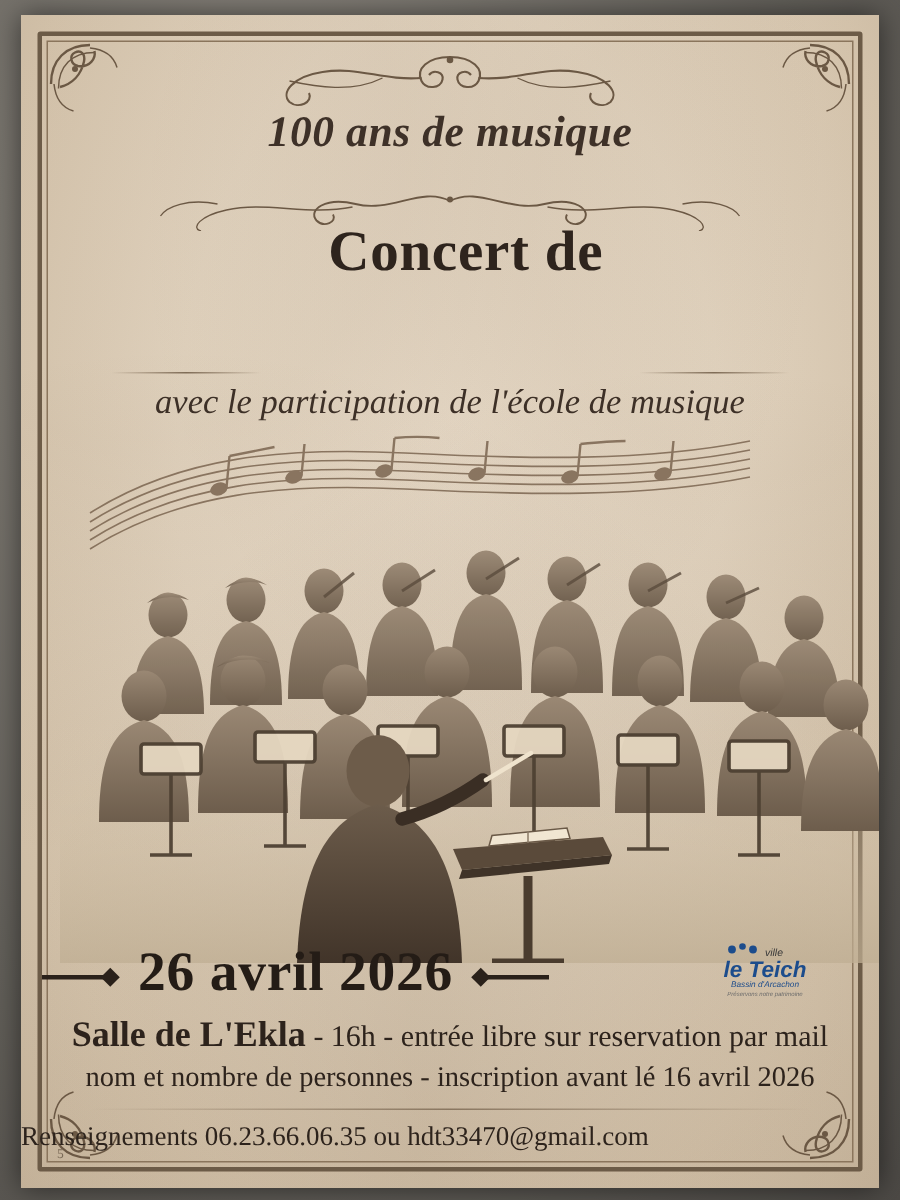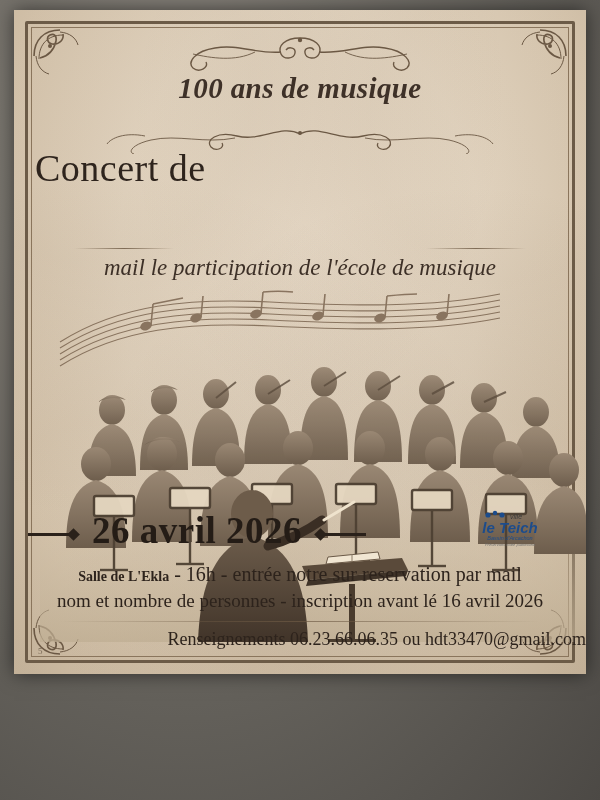--- a/index.html
+++ b/index.html
@@ -22,21 +22,21 @@
     background:
       radial-gradient(ellipse at 30% 20%, #8d8880 0%, #63605a 60%, #4c4945 100%);
   }
 
   
   .poster {
     position: absolute;
     left: 14px;
     top: 10px;
     width: 572px;
-    height: 664px;
+    height: 782px;
     background:
       radial-gradient(ellipse at 50% 38%, #f3e7d6 0%, #ecdfcc 45%, #ddcdb6 78%, #cdbca4 100%);
     box-shadow: 0 0 18px rgba(0,0,0,0.55);
     overflow: hidden;
   }
   
   .paper-grain {
     position: absolute;
     inset: 0;
     background:
@@ -108,23 +108,23 @@
     width: 430px;
     height: 40px;
     color: #6b5844;
   }
   .ornament-row svg { width: 100%; height: 100%; display: block; }
 
   .title1 {
     position: absolute;
     left: 0; right: 0;
     top: 136px;
-    text-align: left;
+    text-align: center;
     font-size: 38px;
-    font-weight: normal;
+    font-weight: bold;
     color: #2e241d;
     letter-spacing: 0.5px;
     padding-left: 21px;
   }
   .title2 {
     position: absolute;
     left: 0; right: 0;
     top: 174px;
     text-align: center;
     font-size: 45px;
@@ -230,41 +230,41 @@
   .date-dash.r::after { left: -4px; }
 
   .info1 {
     position: absolute;
     left: 0; right: 0;
     bottom: 88px;
     text-align: center;
     font-size: 20px;
     color: #2d231c;
   }
-  .info1 b { font-size: 14px; }
+  .info1 b { font-size: 24px; }
   .info2 {
     position: absolute;
     left: 0; right: 0;
     bottom: 62px;
     text-align: center;
     font-size: 19px;
     color: #2d231c;
   }
   .contact-rule {
     position: absolute;
     left: 46px; right: 46px;
     bottom: 52px;
     height: 1px;
     background: linear-gradient(to right, rgba(110,90,68,0), rgba(110,90,68,0.7), rgba(110,90,68,0));
   }
   .info3 {
     position: absolute;
     left: 0; right: 0;
     bottom: 24px;
-    text-align: right;
+    text-align: left;
     font-size: 18px;
     color: #2d231c;
   }
   .page-mark {
     position: absolute;
     left: 24px;
     bottom: 18px;
     font-size: 9px;
     color: #7a6a57;
   }
@@ -345,21 +345,21 @@
         <path d="M60 22 C40 18 26 24 22 30" stroke-width="0.9"></path>
         <path d="M370 22 C390 18 404 24 408 30" stroke-width="0.9"></path>
         <circle cx="215" cy="19" r="2" fill="currentColor" stroke="none"></circle>
       </svg>
     </div>
 
     <div class="title1">Concert de</div>
 
     <div class="sub-rule left"></div>
     <div class="sub-rule right"></div>
-    <div class="subtitle">mail le participation de l'école de musique</div>
+    <div class="subtitle">avec le participation de l'école de musique</div>
 
     <div class="illustration">
       <div class="staff-swirl">
         <svg viewBox="0 0 540 90" fill="none" stroke="currentColor" stroke-width="1.1">
           <path d="M10 60 C70 22 140 16 220 20 C300 24 380 26 450 12"></path>
           <path d="M10 66 C70 28 140 22 220 26 C300 30 380 32 450 18"></path>
           <path d="M10 72 C70 34 140 28 220 32 C300 36 380 38 450 24"></path>
           <path d="M10 78 C70 40 140 34 220 38 C300 42 380 44 450 30"></path>
           <path d="M10 84 C70 46 140 40 220 44 C300 48 380 50 450 36"></path>
           <g fill="currentColor" stroke="none">
@@ -555,20 +555,20 @@
     </div>
 
     <div class="date-line">
       <span class="date-dash l"></span>
       <span class="txt">26 avril 2026</span>
       <span class="date-dash r"></span>
     </div>
 
     <div class="info1">
       <b>Salle de L'Ekla</b>
-      <span>- 16h - entrée notre sur reservation par mail</span>
+      <span>- 16h - entrée libre sur reservation par mail</span>
     </div>
     <div class="info2">nom et nombre de personnes - inscription avant lé 16 avril 2026</div>
     <div class="contact-rule"></div>
     <div class="info3">Renseignements 06.23.66.06.35 ou hdt33470@gmail.com</div>
     <div class="page-mark">5</div>
   </div>
 </div>
 
 </body></html>

